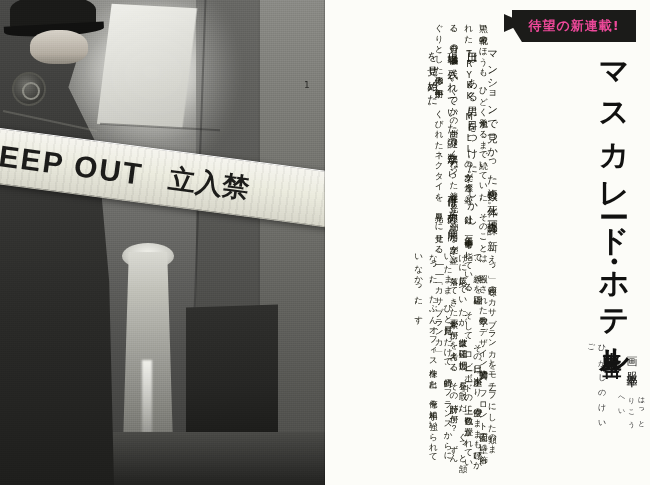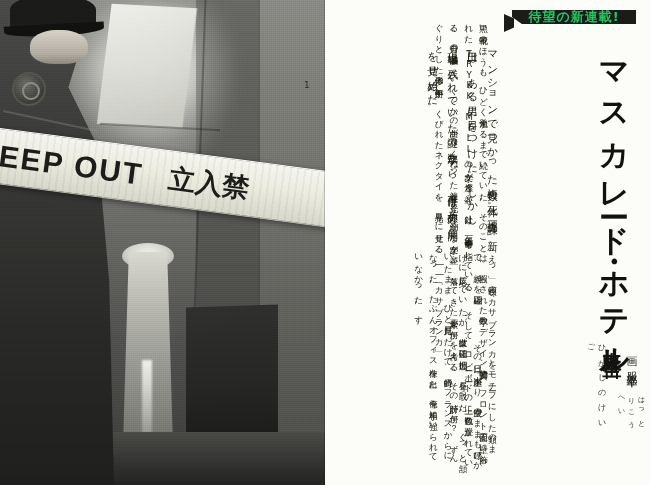--- a/index.html
+++ b/index.html
@@ -260,23 +260,23 @@
     width: 325px;
     height: 485px;
     background: #fcfcf8;
   }
 
   .banner {
     position: absolute;
     right: 14px;
     top: 10px;
     width: 124px;
-    height: 14px;
+    height: 32px;
     background: #1b1b19;
-    color: #22c55e;
+    color: #ec4899;
     font-family: "DejaVu Sans", sans-serif;
     font-size: 13px;
     font-weight: bold;
     letter-spacing: 1px;
     display: flex;
     align-items: center;
     justify-content: center;
     clip-path: polygon(0% 0%, 100% 0%, 100% 100%, 8% 100%, 0% 50%);
   }
   .banner-ribbon-l {

